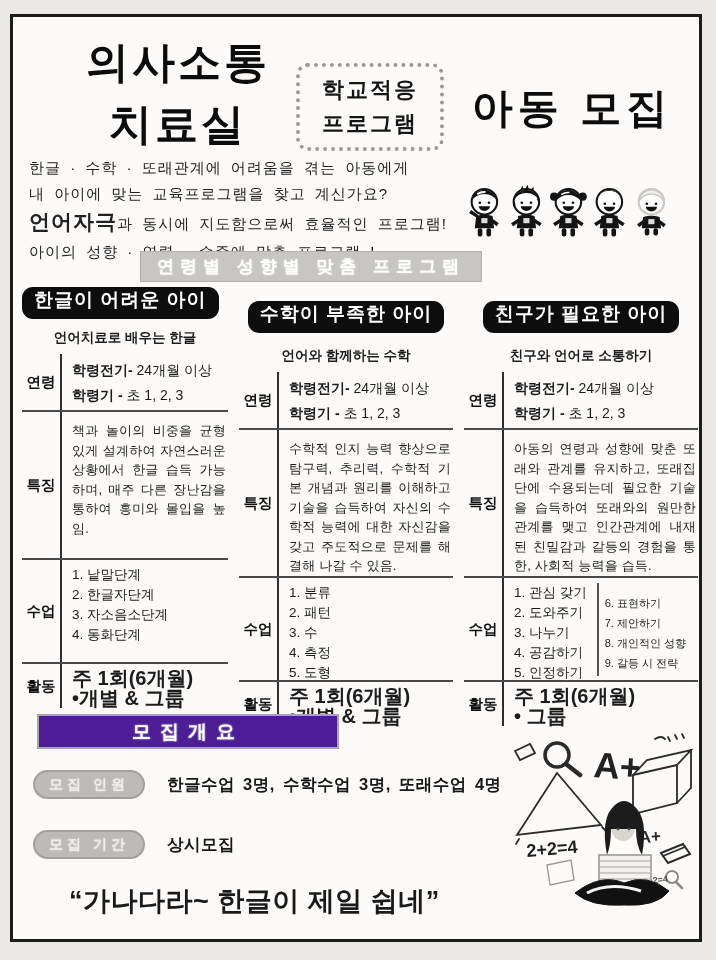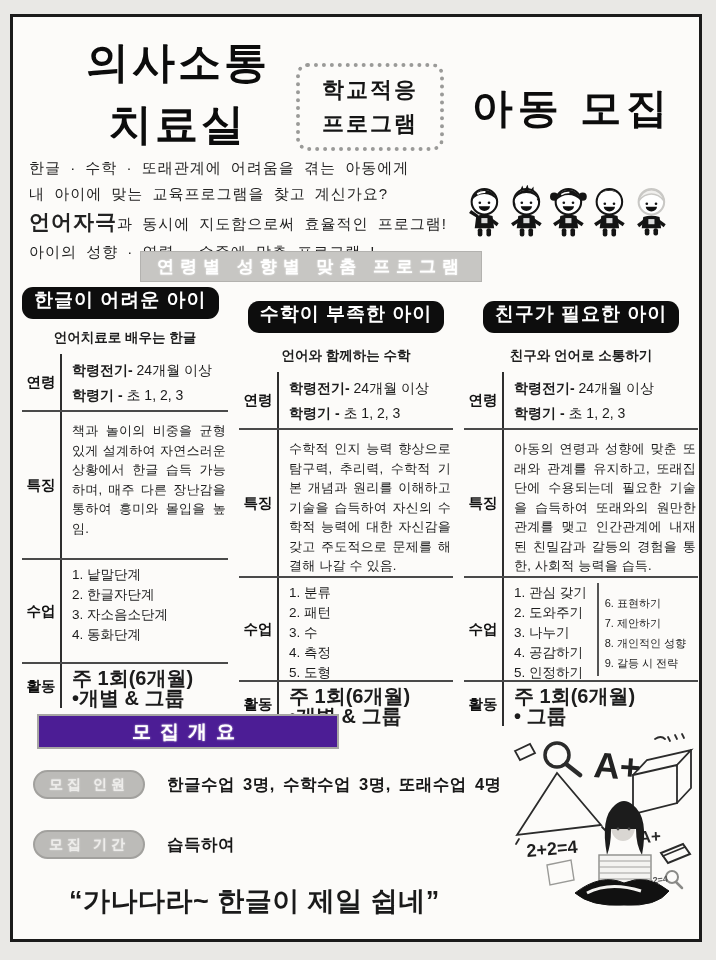--- a/index.html
+++ b/index.html
@@ -299,21 +299,21 @@
     </div>
 
     <div class="recruit-banner">모집개요</div>
     <div class="recruit-rows">
       <div class="recruit-row">
         <div class="recruit-pill">모집 인원</div>
         <div class="recruit-text">한글수업 3명, 수학수업 3명, 또래수업 4명</div>
       </div>
       <div class="recruit-row">
         <div class="recruit-pill">모집 기간</div>
-        <div class="recruit-text">습득하여</div>
+        <div class="recruit-text">상시모집</div>
       </div>
     </div>
 
     <div class="quote">“가나다라~ 한글이 제일 쉽네”</div>
 
     <svg class="illustration" viewBox="0 0 198 184">
       <g stroke="#2b2b2b" fill="none" stroke-width="1.8" stroke-linecap="round">
         <path d="M10,20 l15,-7 l5,9 l-15,7 z"></path>
         <circle cx="52" cy="24" r="12" stroke-width="3.5"></circle>
         <line x1="61" y1="33" x2="75" y2="44" stroke-width="4.5"></line>

